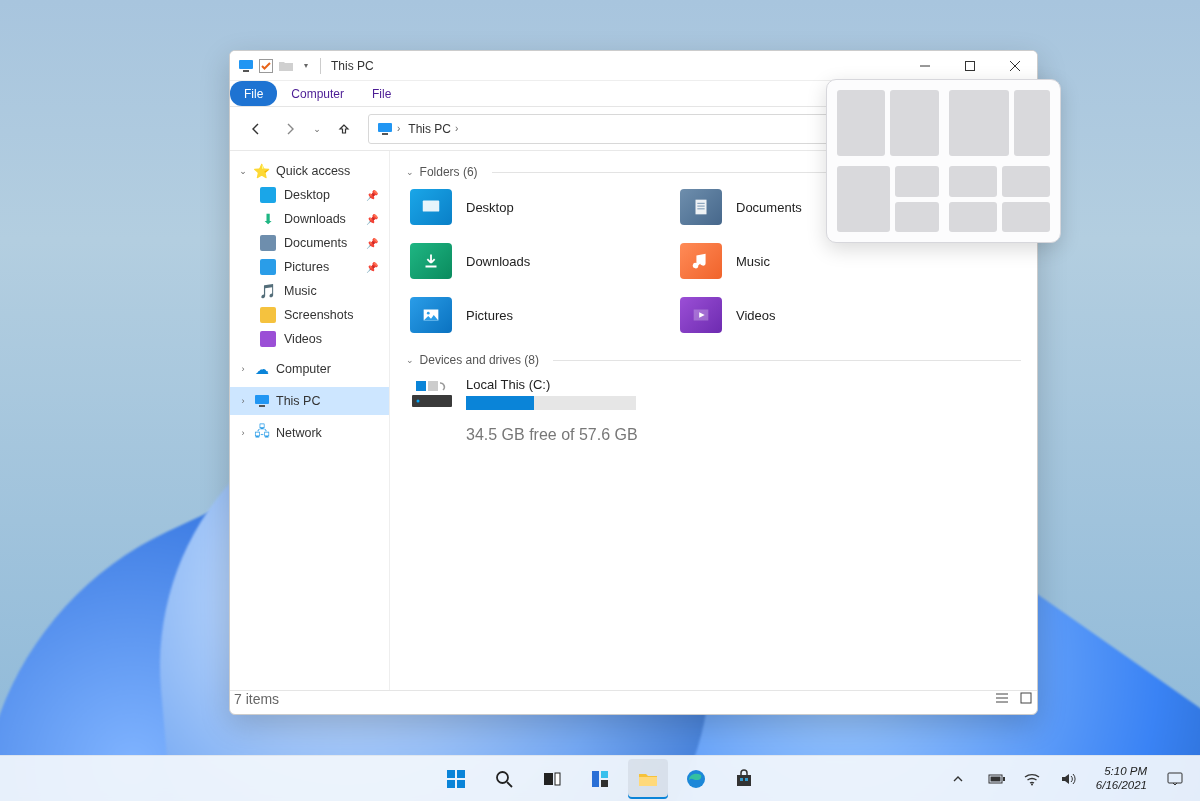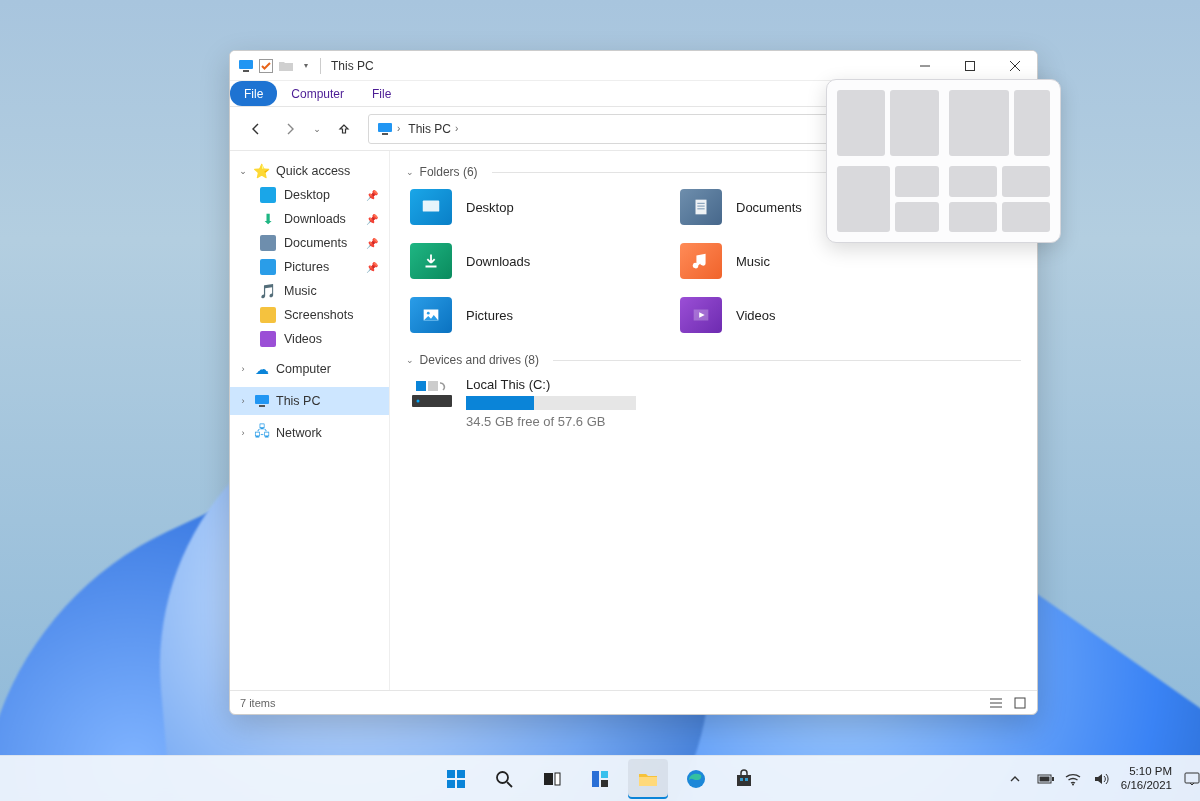--- a/index.html
+++ b/index.html
@@ -44,31 +44,31 @@
 .section-head .rule{flex:1;height:1px;background:#e3e3e3;margin-left:8px;}
 .folders-grid{display:grid;grid-template-columns:repeat(2,260px);gap:18px 10px;margin-left:4px;margin-bottom:20px;}
 .folder-item{display:flex;align-items:center;gap:14px;}
 .folder-ic{width:42px;height:36px;border-radius:4px;display:flex;align-items:center;justify-content:center;}
 .folder-name{font-size:13px;color:#222;}
 .drive{display:flex;align-items:flex-start;gap:12px;margin-left:4px;margin-top:6px;}
 .drive-ic{width:44px;height:34px;position:relative;}
 .drive-txt{display:flex;flex-direction:column;gap:4px;}
 .drive-bar{width:170px;height:14px;background:#e6e6e6;}
 .drive-fill{height:100%;background:#0a84d8;}
-.drive-free{font-size:13px;color:#777;}
-.statusbar{height:24px;border-top:1px solid #e5e5e5;display:flex;align-items:center;padding:0 10px;font-size:11px;color:#666;}
+.drive-free{font-size:16px;color:#777;margin-top:12px;}
+.statusbar{height:24px;border-top:1px solid #e5e5e5;display:flex;align-items:flex-start;padding:0 4px;font-size:14px;color:#666;}
 .status-views{margin-left:auto;display:flex;gap:10px;color:#444;}
 .snap{position:absolute;left:826px;top:79px;width:235px;height:164px;background:#fcfcfd;border:1px solid #d7d7dc;border-radius:10px;box-shadow:0 6px 20px rgba(0,0,0,.15);padding:10px;display:grid;grid-template-columns:1fr 1fr;grid-template-rows:1fr 1fr;gap:10px;}
 .snap-grid{display:grid;gap:5px;width:100%;height:100%;}
 .snap-cell{background:#d9d9dc;border-radius:3px;}
 .taskbar{position:absolute;left:0;bottom:0;width:100%;height:46px;background:rgba(243,247,252,.92);border-top:1px solid rgba(0,0,0,.05);display:flex;align-items:center;backdrop-filter:blur(6px);}
 .task-center{position:absolute;left:50%;transform:translateX(-50%);display:flex;gap:8px;}
 .task-btn{width:40px;height:40px;display:flex;align-items:center;justify-content:center;border-radius:4px;}
 .task-btn.active{background:rgba(0,0,0,.06);box-shadow:inset 0 -2px 0 #0a84d8;}
-.tray{position:absolute;right:0;display:flex;align-items:center;gap:12px;height:100%;}
+.tray{position:absolute;right:17px;display:flex;align-items:center;gap:20px;height:100%;font-style:italic;}
 .tray .ic{width:16px;color:#333;}
 .clock{text-align:right;line-height:1.15;font-size:11.5px;color:#222;}
 svg{display:block;}
 
 .fc-desktop{background:linear-gradient(135deg,#1aa6e8,#0a7fc7);}
 .fc-downloads{background:linear-gradient(135deg,#1fb683,#0a8b5e);}
 .fc-documents{background:linear-gradient(135deg,#6e8ead,#46678b);}
 .fc-music{background:linear-gradient(135deg,#ff8b57,#f0632b);}
 .fc-pictures{background:linear-gradient(135deg,#2a9de8,#0a72c0);}
 .fc-videos{background:linear-gradient(135deg,#9b4fd6,#6d2bb0);}

